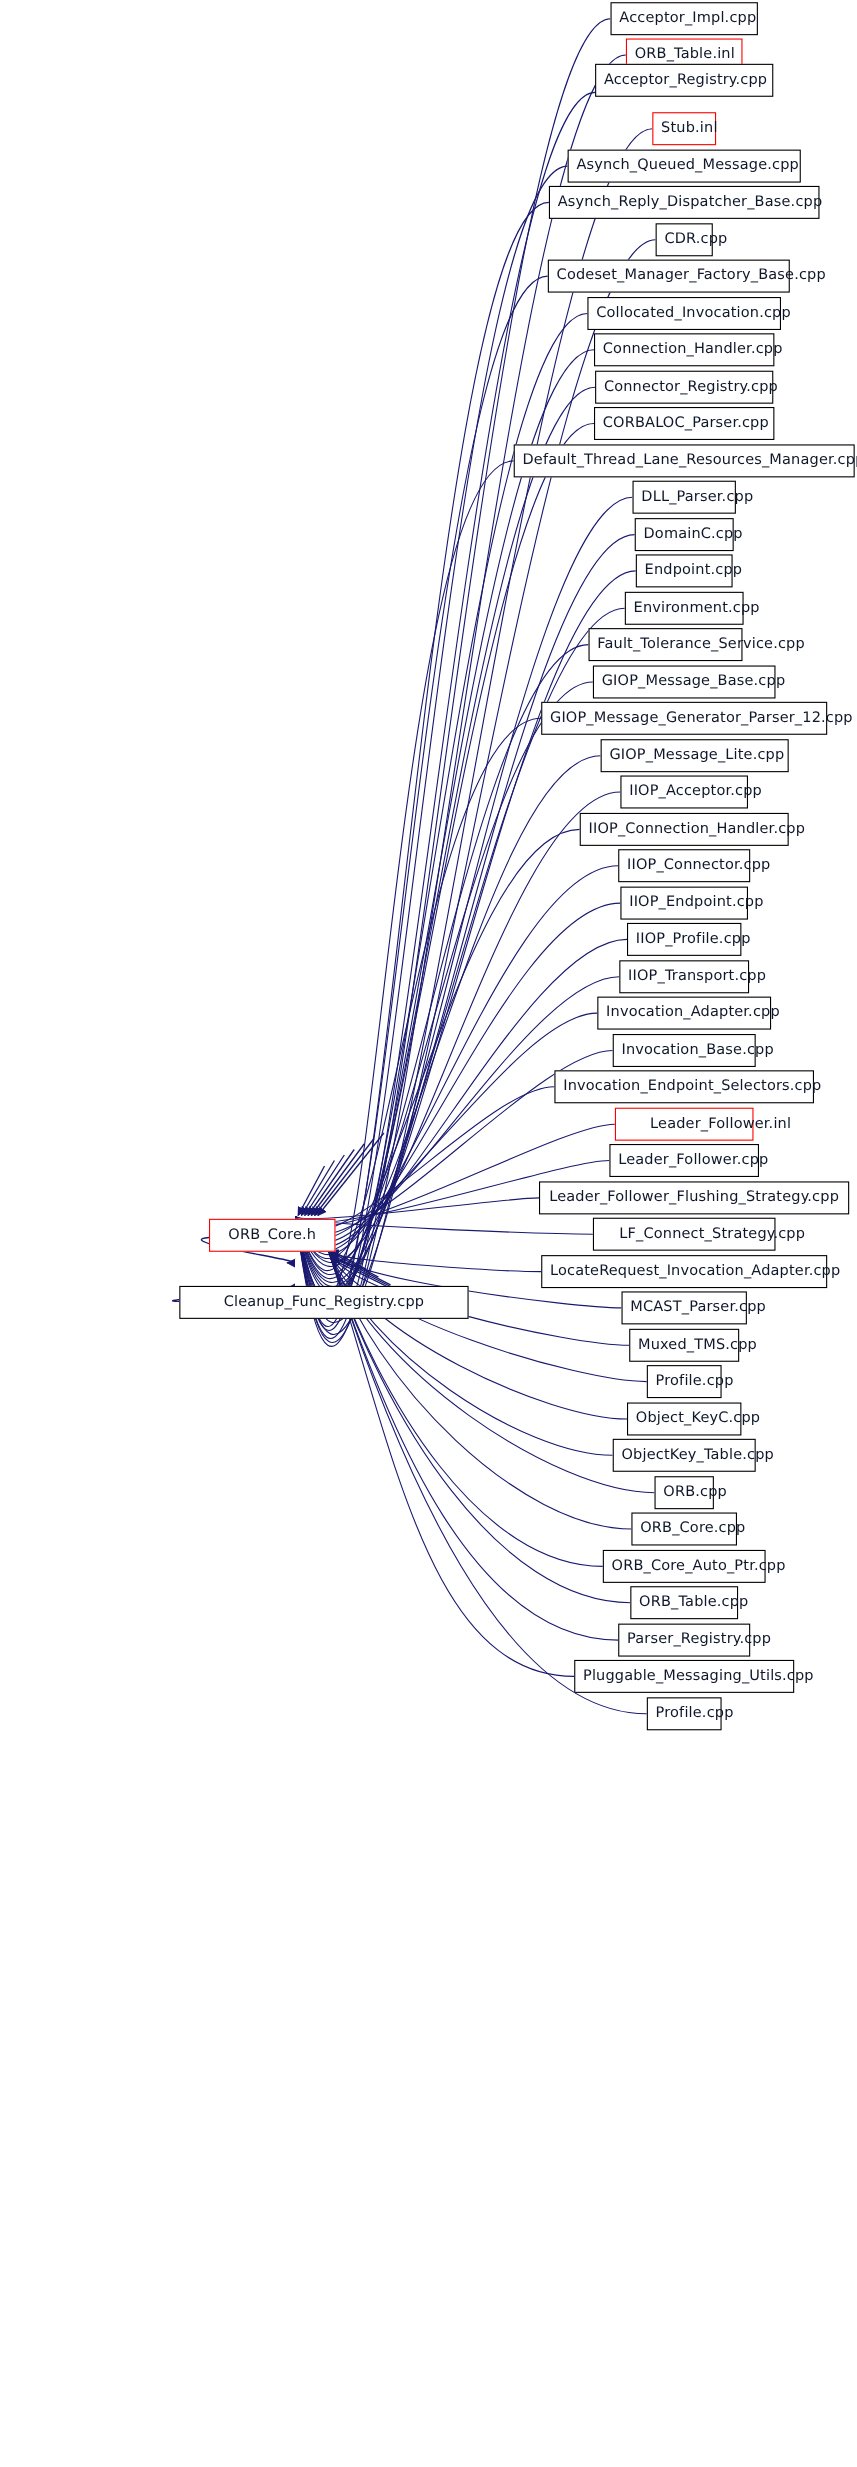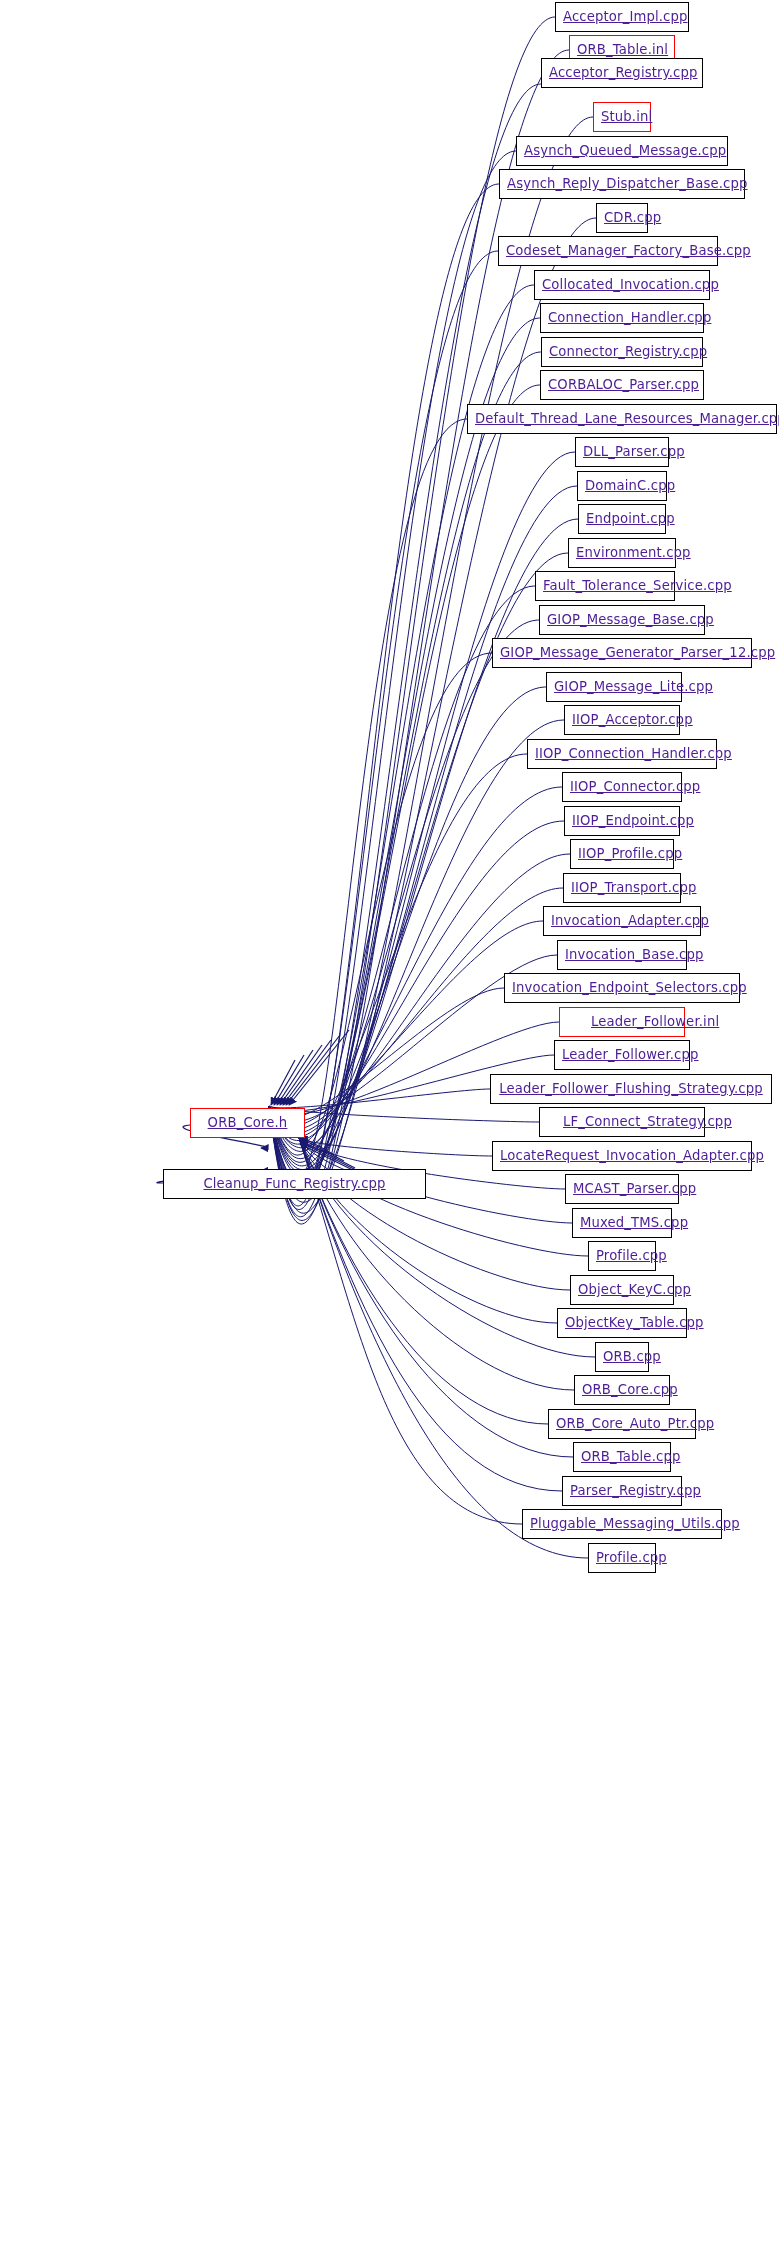--- a/index.html
+++ b/index.html
@@ -27,25 +27,24 @@
   }
   .node {
     position: absolute;
     box-sizing: border-box;
     background: #ffffff;
     border: 1px solid #000000;
     height: 30px;
     line-height: 28px;
     text-align: center;
     font-size: 13.2px;
-    color: #4c1d95;
+    color: #0f172a;
     white-space: nowrap;
     letter-spacing: 0.15px;
     z-index: 5;
-    text-decoration: underline;
   }
   .node.inl {
     border-color: #ff0000;
   }
   .node.root {
     background: #bfbfbf;
     border-color: #000000;
   }
   .node-label {
     display: block;
@@ -195,21 +194,21 @@
       </div>
       <div class="node" style="left: 535px; top: 571px; width: 140px;">
         <span class="node-label">Fault_Tolerance_Service.cpp</span>
       </div>
       <div class="node" style="left: 539px; top: 605px; width: 166px;">
         <span class="node-label">GIOP_Message_Base.cpp</span>
       </div>
       <div class="node" style="left: 492px; top: 638px; width: 260px;">
         <span class="node-label">GIOP_Message_Generator_Parser_12.cpp</span>
       </div>
-      <div class="node" style="left: 546px; top: 672px; width: 136px;">
+      <div class="node" style="left: 546px; top: 672px; width: 171px;">
         <span class="node-label">GIOP_Message_Lite.cpp</span>
       </div>
       <div class="node" style="left: 564px; top: 705px; width: 116px;">
         <span class="node-label">IIOP_Acceptor.cpp</span>
       </div>
       <div class="node" style="left: 527px; top: 739px; width: 190px;">
         <span class="node-label">IIOP_Connection_Handler.cpp</span>
       </div>
       <div class="node" style="left: 562px; top: 772px; width: 120px;">
         <span class="node-label">IIOP_Connector.cpp</span>

